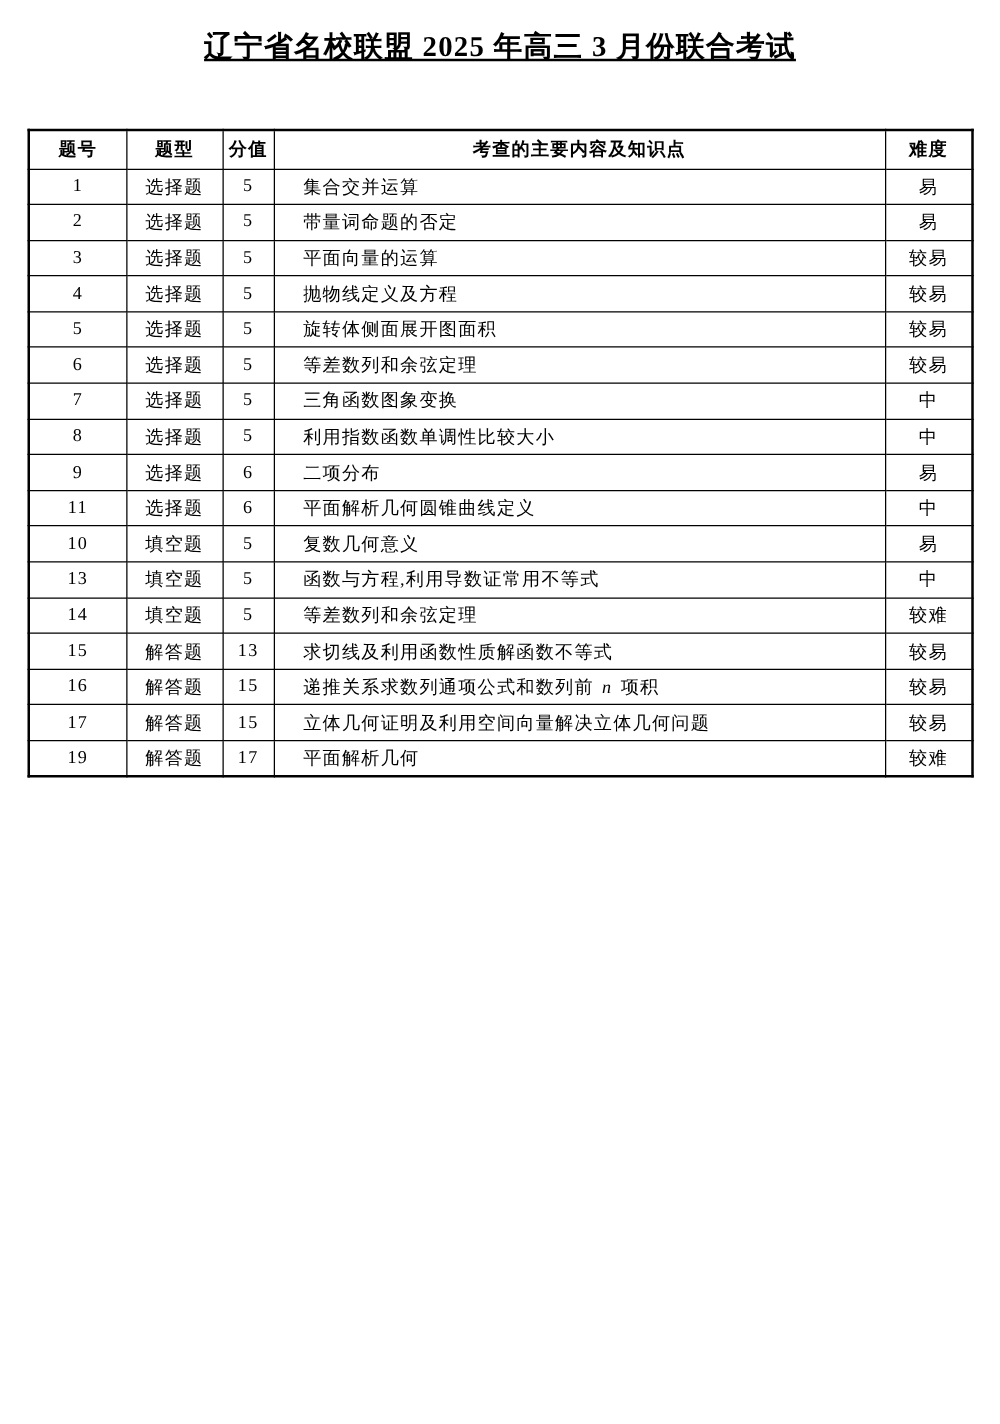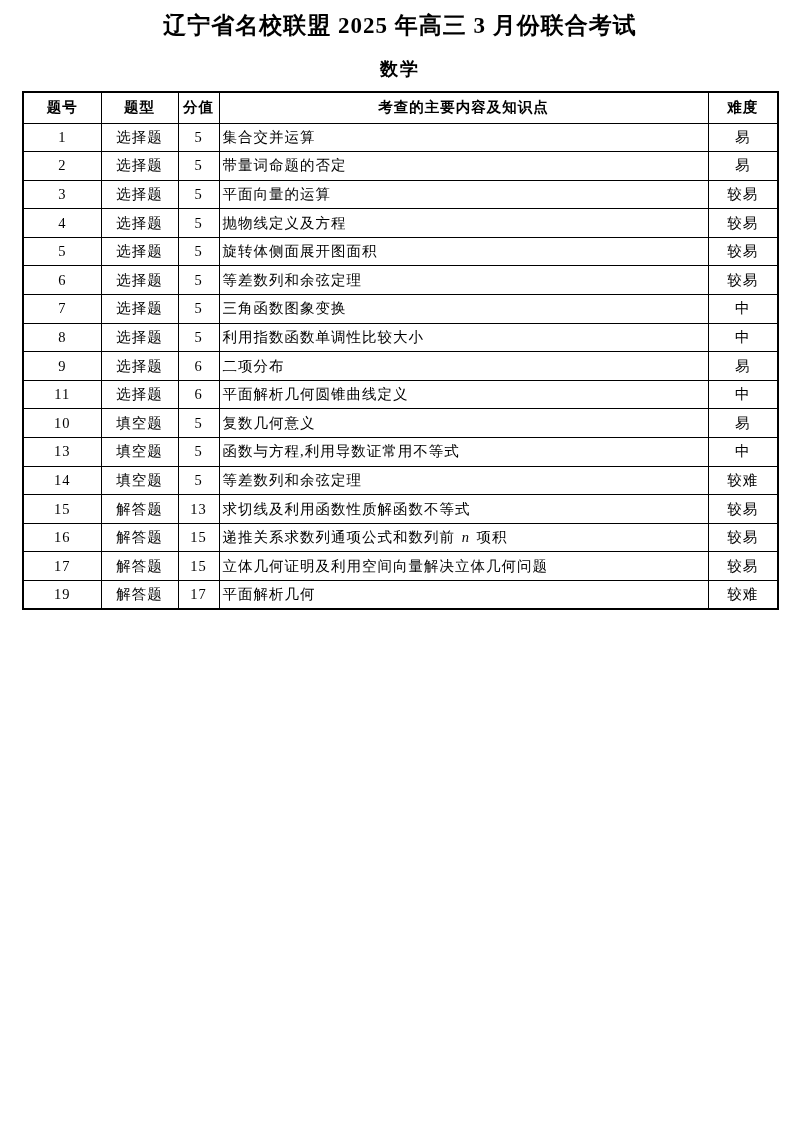--- a/index.html
+++ b/index.html
@@ -12,27 +12,28 @@
     font-family: "Liberation Serif", "DejaVu Serif", serif;
     color: #000;
   }
   .page {
     position: relative;
     width: 800px;
     height: 1139px;
     background: #ffffff;
   }
   .doc-title {
-    margin: 4px;
+    margin: 16px;
     padding-top: 8px;
     text-align: center;
     font-size: 23px;
     font-weight: bold;
     letter-spacing: 1px;
     line-height: 1.25;
+    text-decoration: underline;
   }
   .doc-subtitle {
     margin: 0;
     padding-top: 14px;
     text-align: center;
     font-size: 18px;
     font-weight: bold;
     letter-spacing: 2px;
     line-height: 1.2;
   }
@@ -54,35 +55,34 @@
     letter-spacing: 1px;
     padding: 0;
     overflow: hidden;
     white-space: nowrap;
   }
   table.exam-table thead tr { height: 31px; }
   table.exam-table tbody tr { height: 28.6px; }
   table.exam-table th { font-weight: bold; }
   table.exam-table td.content-cell {
     text-align: left;
-    padding-left: 3px;
+    padding-left: 23px;
   }
   table.exam-table td.content-cell i {
     font-style: italic;
     padding: 0 2px;
   }
 </style>
 </head>
 <body>
 
 <div class="page">
 
   <h1 class="doc-title">辽宁省名校联盟 2025 年高三 3 月份联合考试</h1>
 
-  <h2 class="doc-subtitle">数学</h2>
 
   <table class="exam-table">
     <colgroup>
       <col style="width:78px">
       <col style="width:77px">
       <col style="width:41px">
       <col style="width:489px">
       <col style="width:70px">
     </colgroup>
     <thead>

